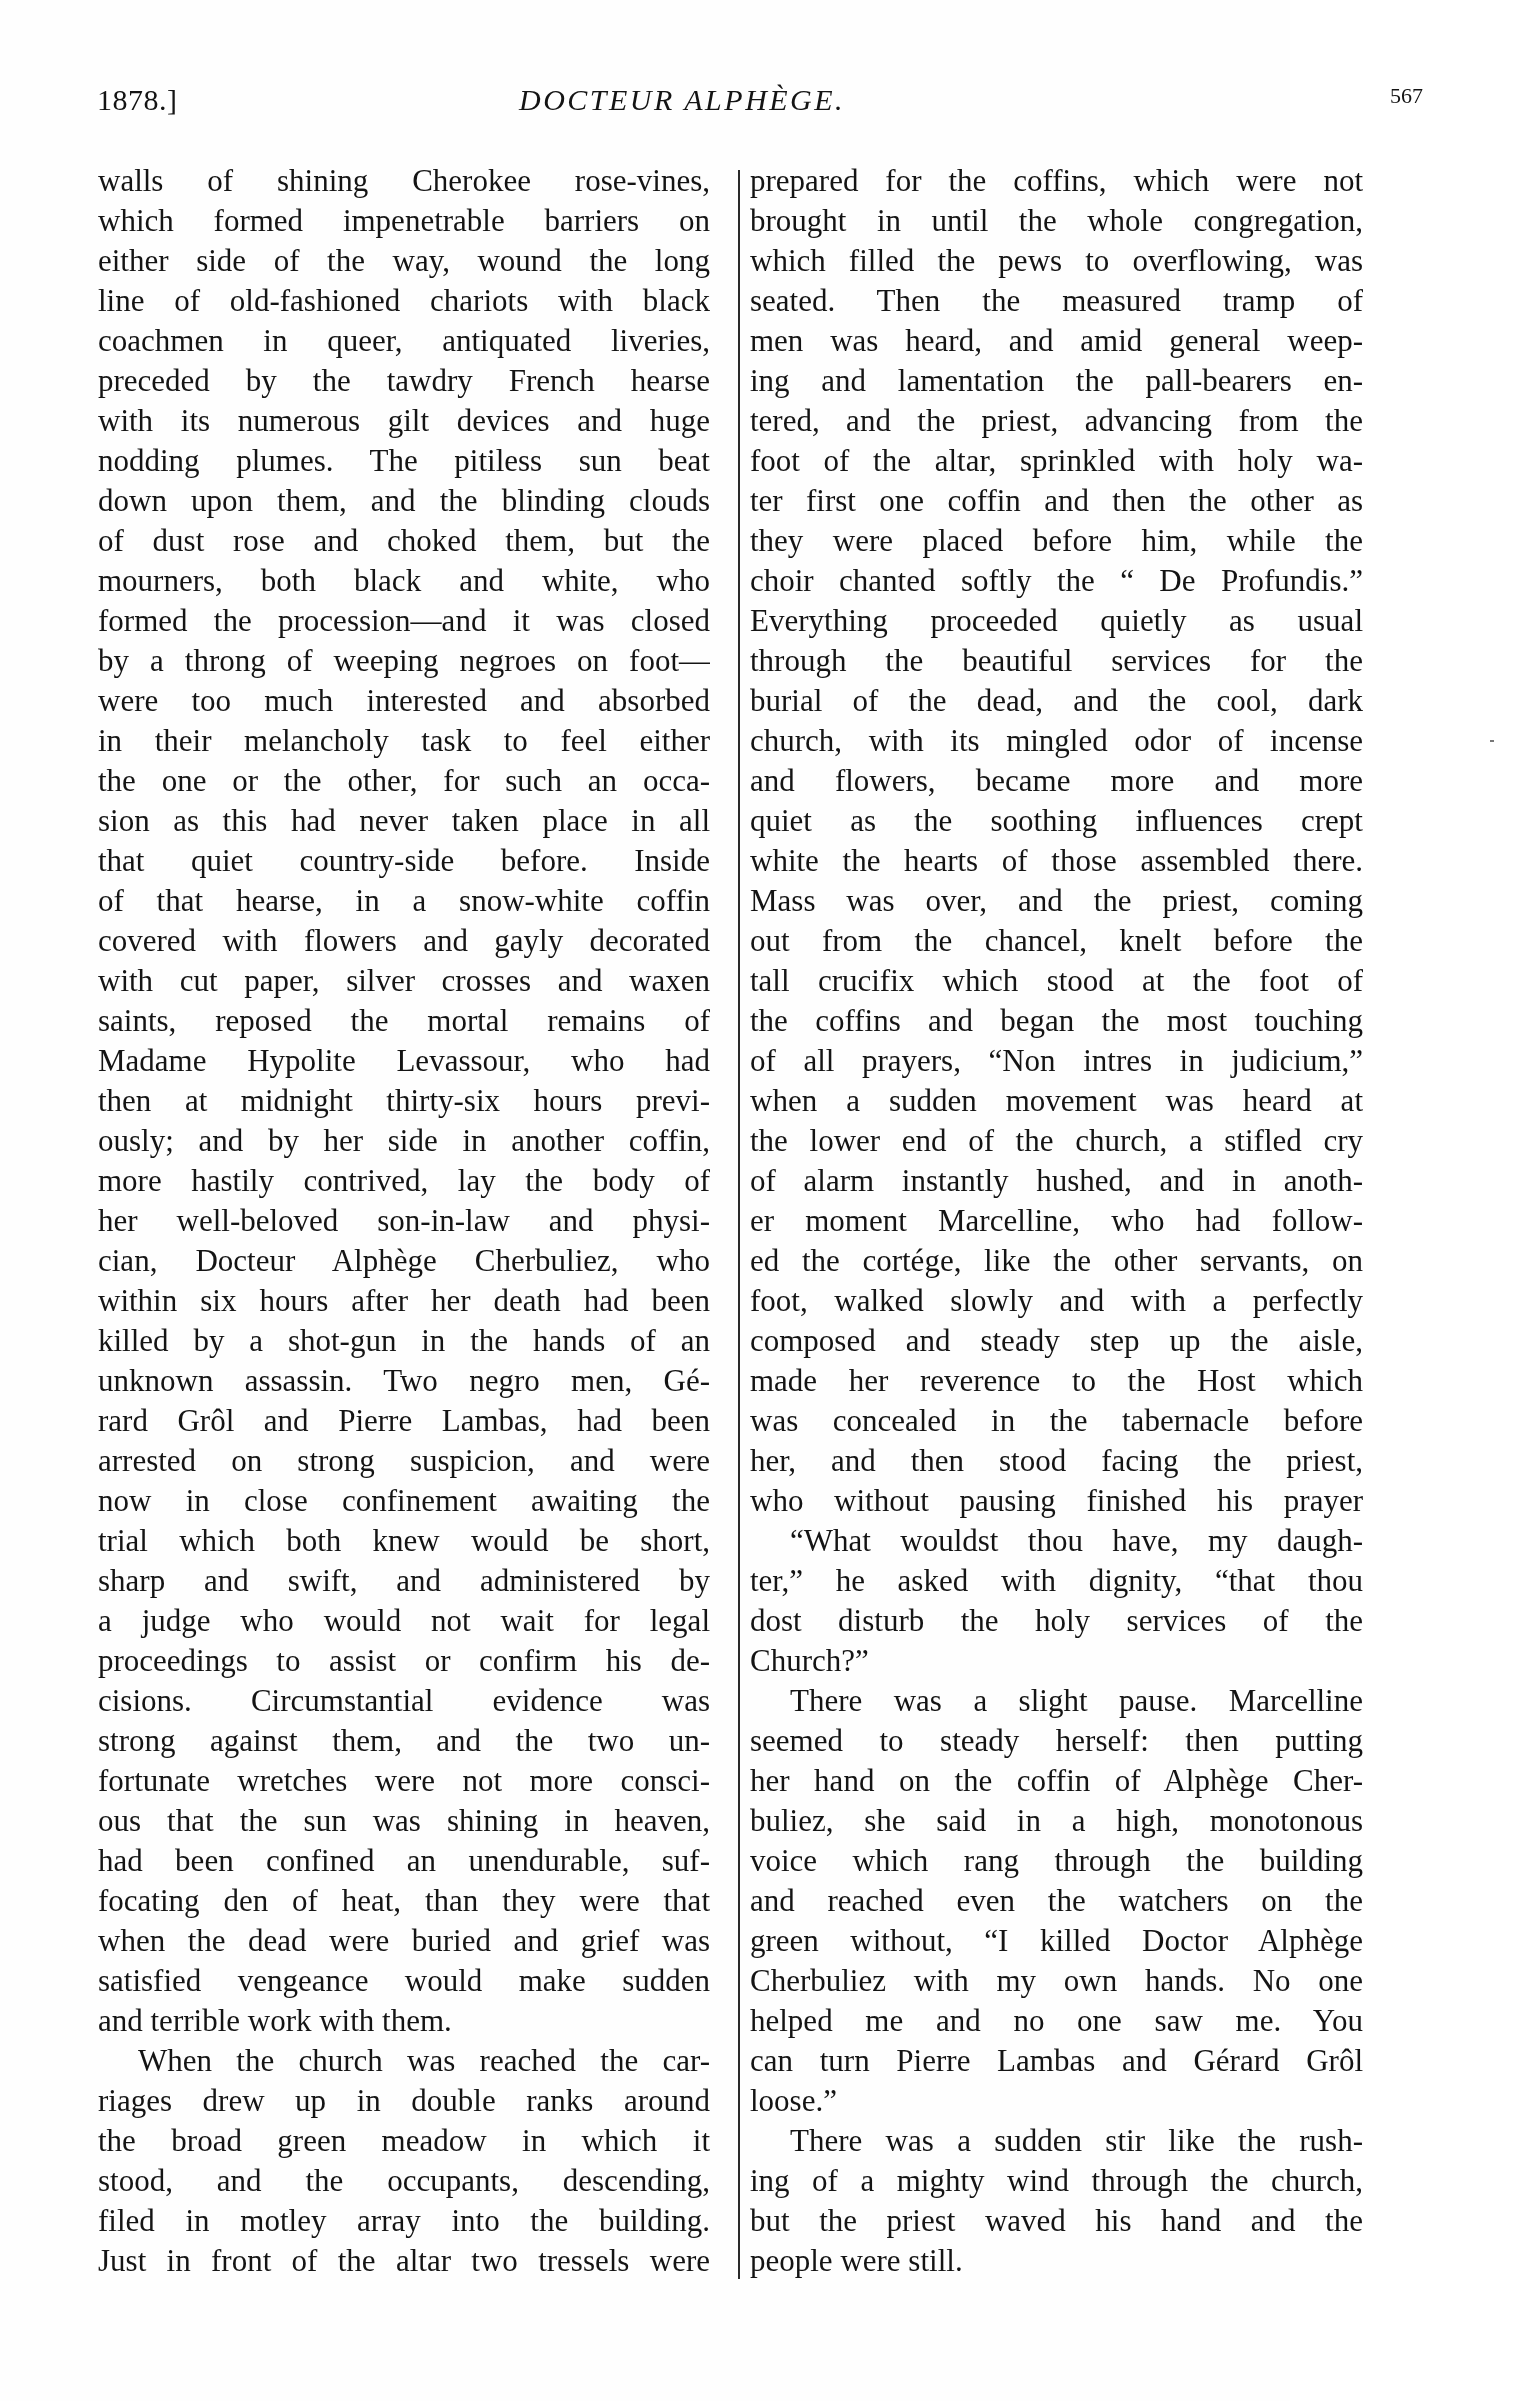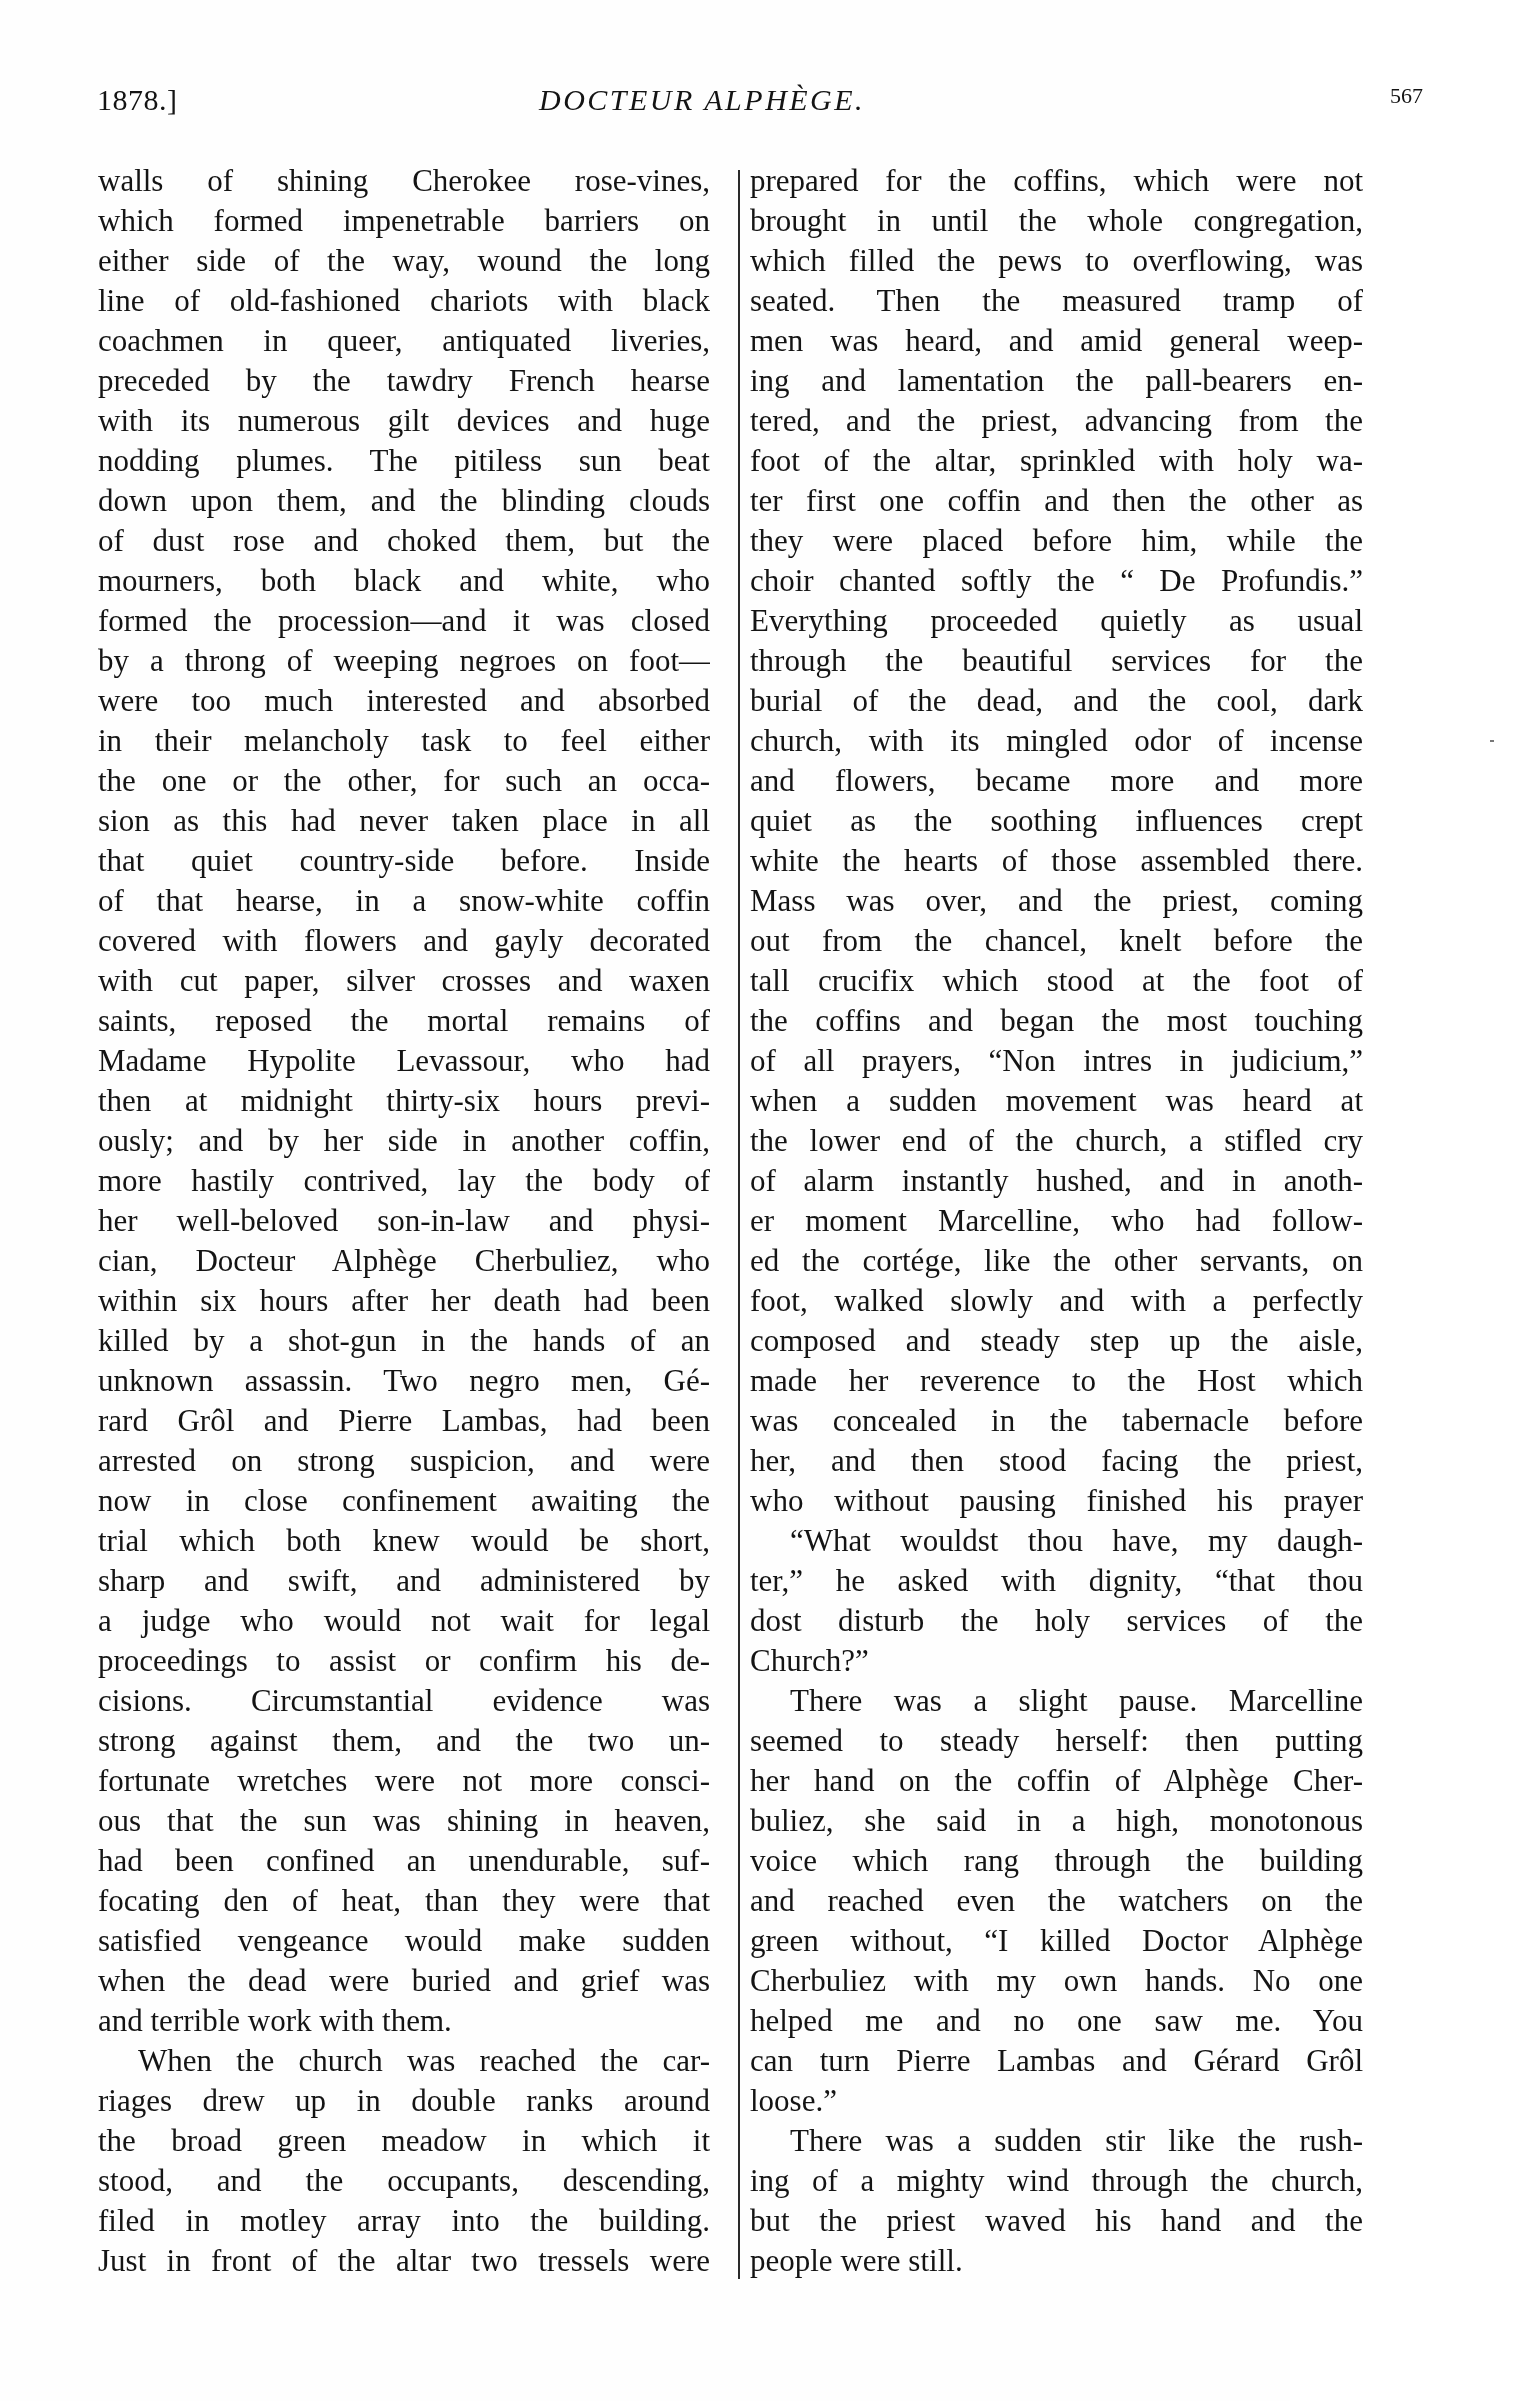--- a/index.html
+++ b/index.html
@@ -1,21 +1,21 @@
 <!DOCTYPE html>
 <html style="font-size:8px"><head>
 <meta charset="utf-8">
 <style>
   html, body { margin: 0; padding: 0; background: #ffffff; }
   body { width: 1527px; height: 2401px; position: relative; overflow: hidden;
          font-family: "Liberation Serif", "DejaVu Serif", serif; color: #141414; }
   .page { position: absolute; left: 0; top: 0; width: 1290px; height: 2401px; background: #fefefe; }
   .running-head { position: absolute; top: 83px; left: 0; width: 1527px; height: 45px; }
   .rh-year { position: absolute; left: 97px; top: 0; font-size: 30px; letter-spacing: 0.5px; }
-  .rh-title { position: absolute; left: 519px; top: 0; font-size: 30px; font-style: italic; letter-spacing: 2.5px; margin-left: 20px; }
+  .rh-title { position: absolute; left: 519px; top: 0; font-size: 30px; font-style: italic; letter-spacing: 2.5px; }
   .rh-page { position: absolute; left: 1390px; top: 0; font-size: 22px; }
   .column { position: absolute; top: 161px; }
   .col-left { left: 98px; width: 612px; }
   .col-right { left: 750px; width: 613px; }
   .column-rule { position: absolute; left: 738px; top: 170px; width: 1.5px; height: 2109px; background: #2a2a2a; }
   .line { display: block; height: 40px; line-height: 40px; font-size: 31px; white-space: nowrap;
           text-align: justify; text-align-last: justify; overflow: hidden; }
   .line.last { text-align: left; text-align-last: left; }
   .line.indent { padding-left: 40px; }
   .stray-mark { position: absolute; left: 1490px; top: 740px; width: 4px; height: 1.5px; background: #777; }
@@ -68,22 +68,22 @@
       <span class="line">trial which both knew would be short,</span>
       <span class="line">sharp and swift, and administered by</span>
       <span class="line">a judge who would not wait for legal</span>
       <span class="line">proceedings to assist or confirm his de-</span>
       <span class="line">cisions.  Circumstantial evidence was</span>
       <span class="line">strong against them, and the two un-</span>
       <span class="line">fortunate wretches were not more consci-</span>
       <span class="line">ous that the sun was shining in heaven,</span>
       <span class="line">had been confined an unendurable, suf-</span>
       <span class="line">focating den of heat, than they were that</span>
+      <span class="line">when the dead were buried and grief was</span>
       <span class="line">satisfied vengeance would make sudden</span>
-      <span class="line">when the dead were buried and grief was</span>
       <span class="line last">and terrible work with them.</span>
       <span class="line indent">When the church was reached the car-</span>
       <span class="line">riages drew up in double ranks around</span>
       <span class="line">the broad green meadow in which it</span>
       <span class="line">stood, and the occupants, descending,</span>
       <span class="line">filed in motley array into the building.</span>
       <span class="line">Just in front of the altar two tressels were</span>
     </div>
   <div class="column-rule"></div>
   <div class="column col-right">

